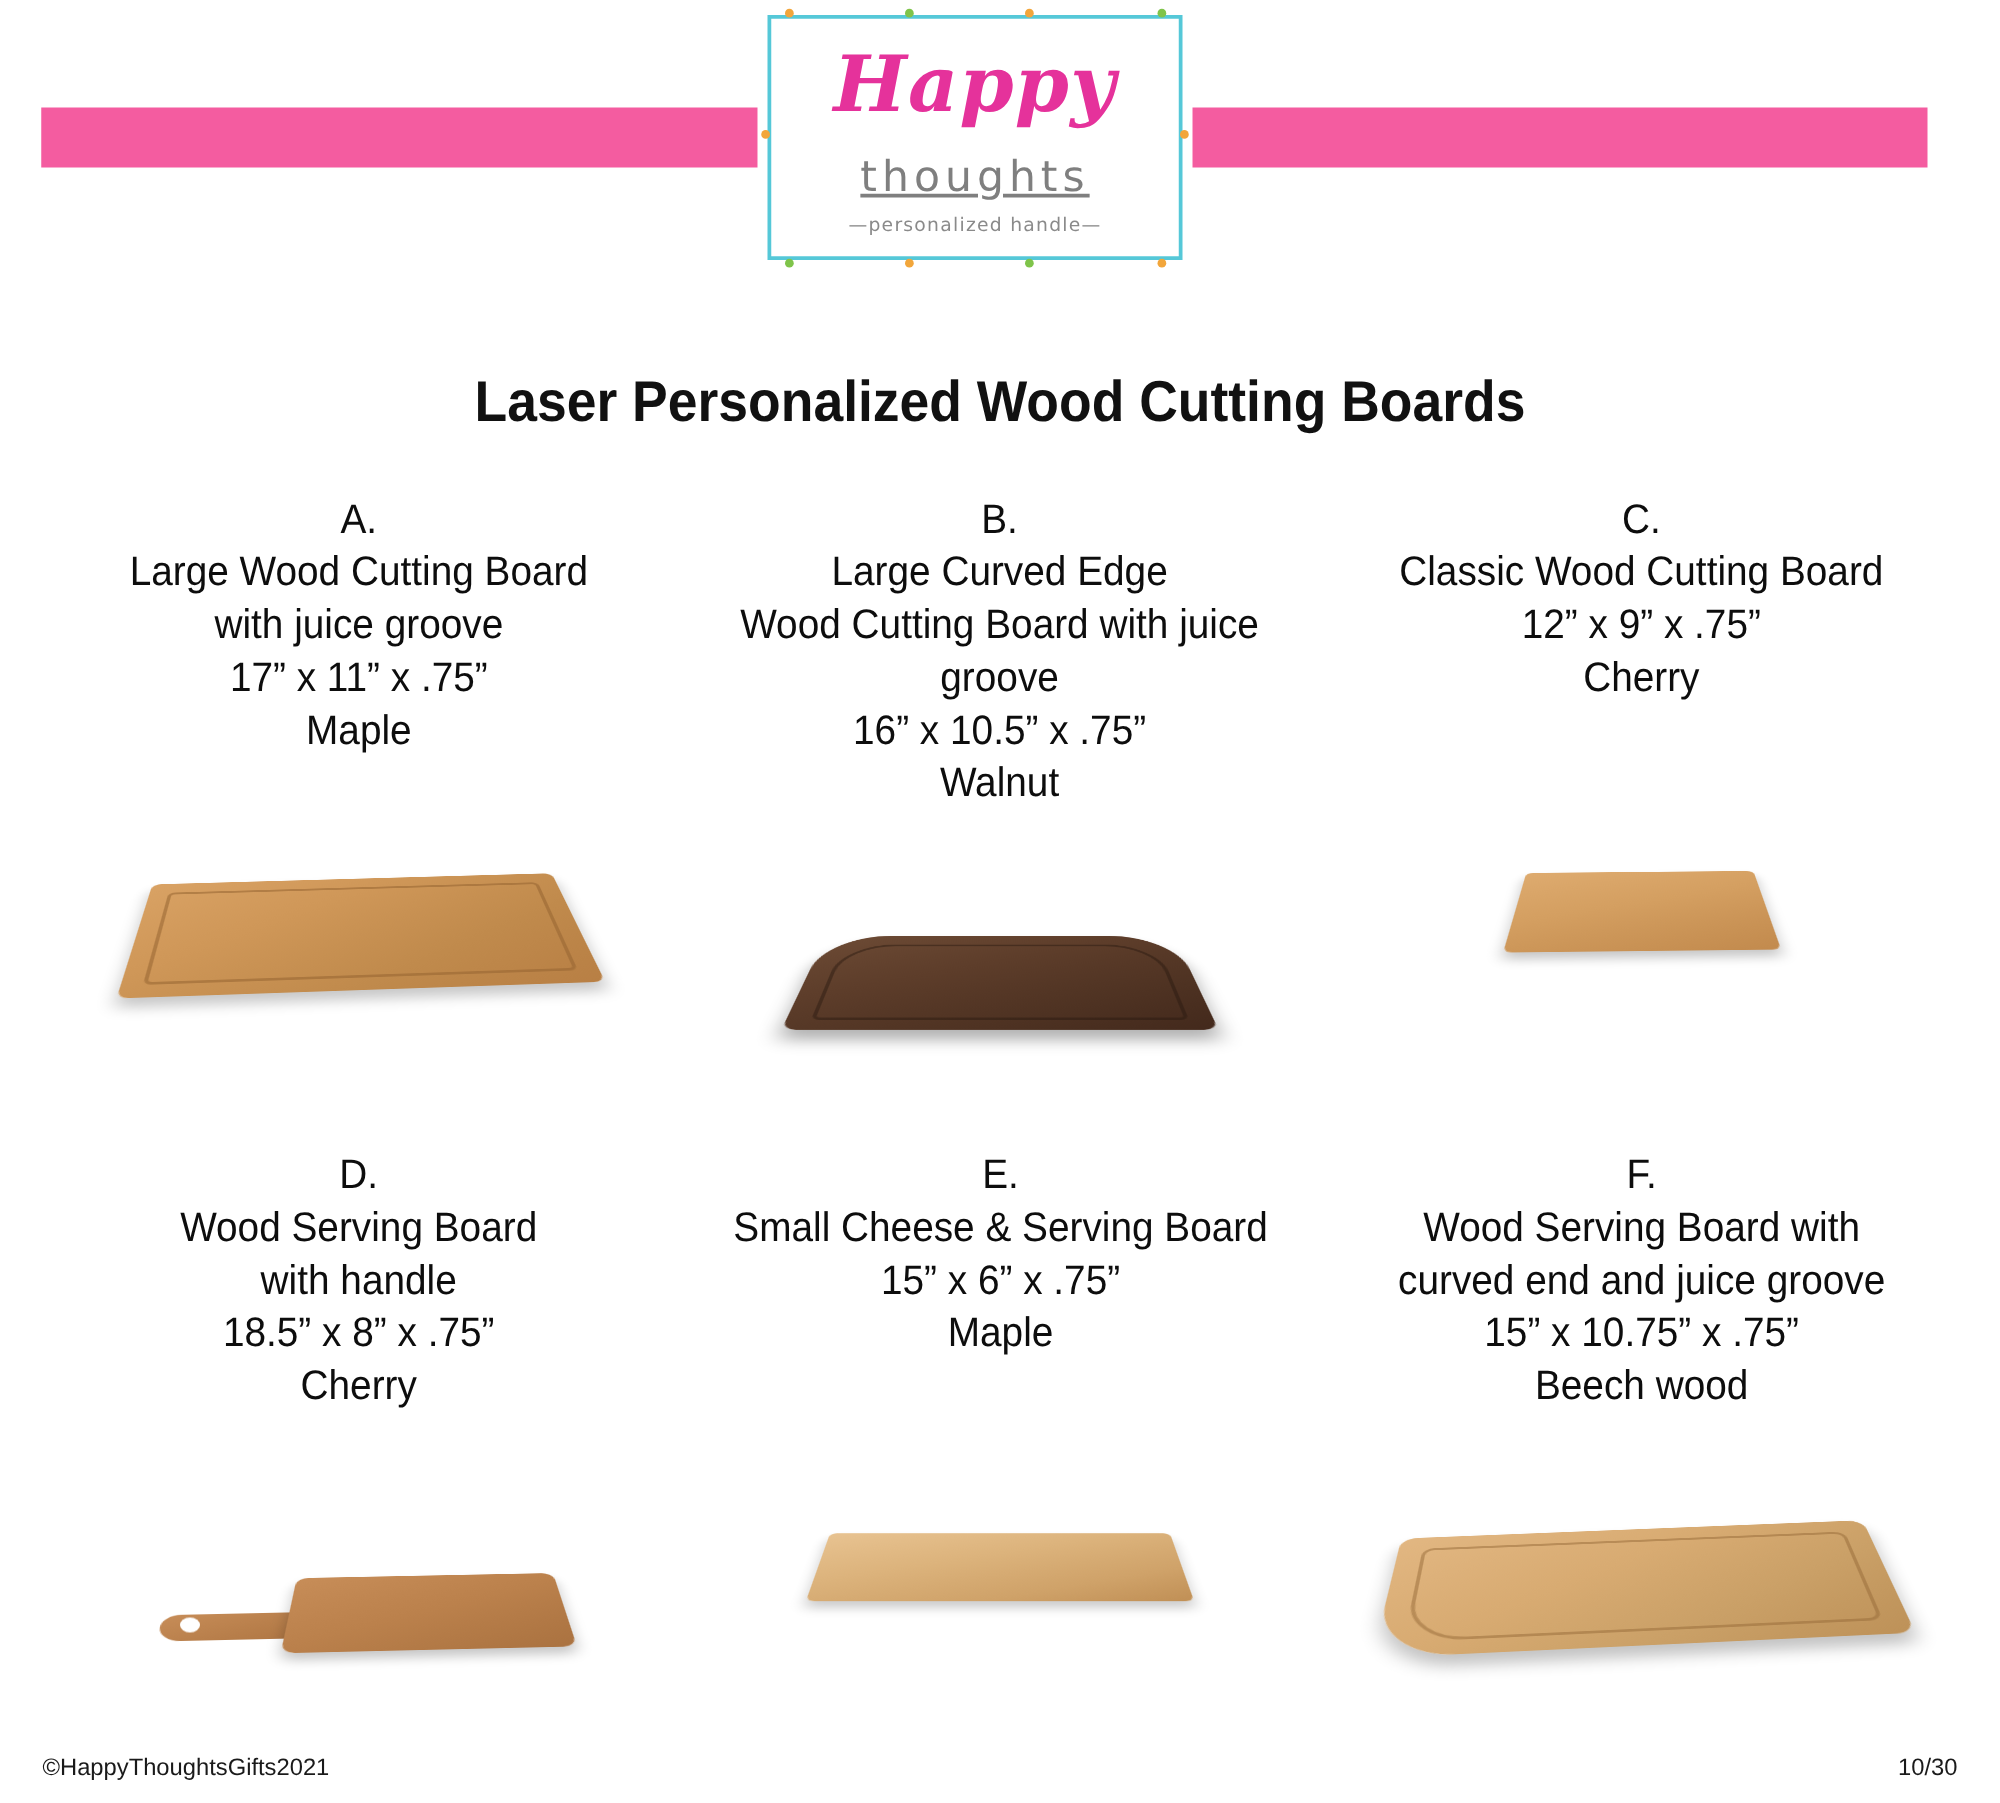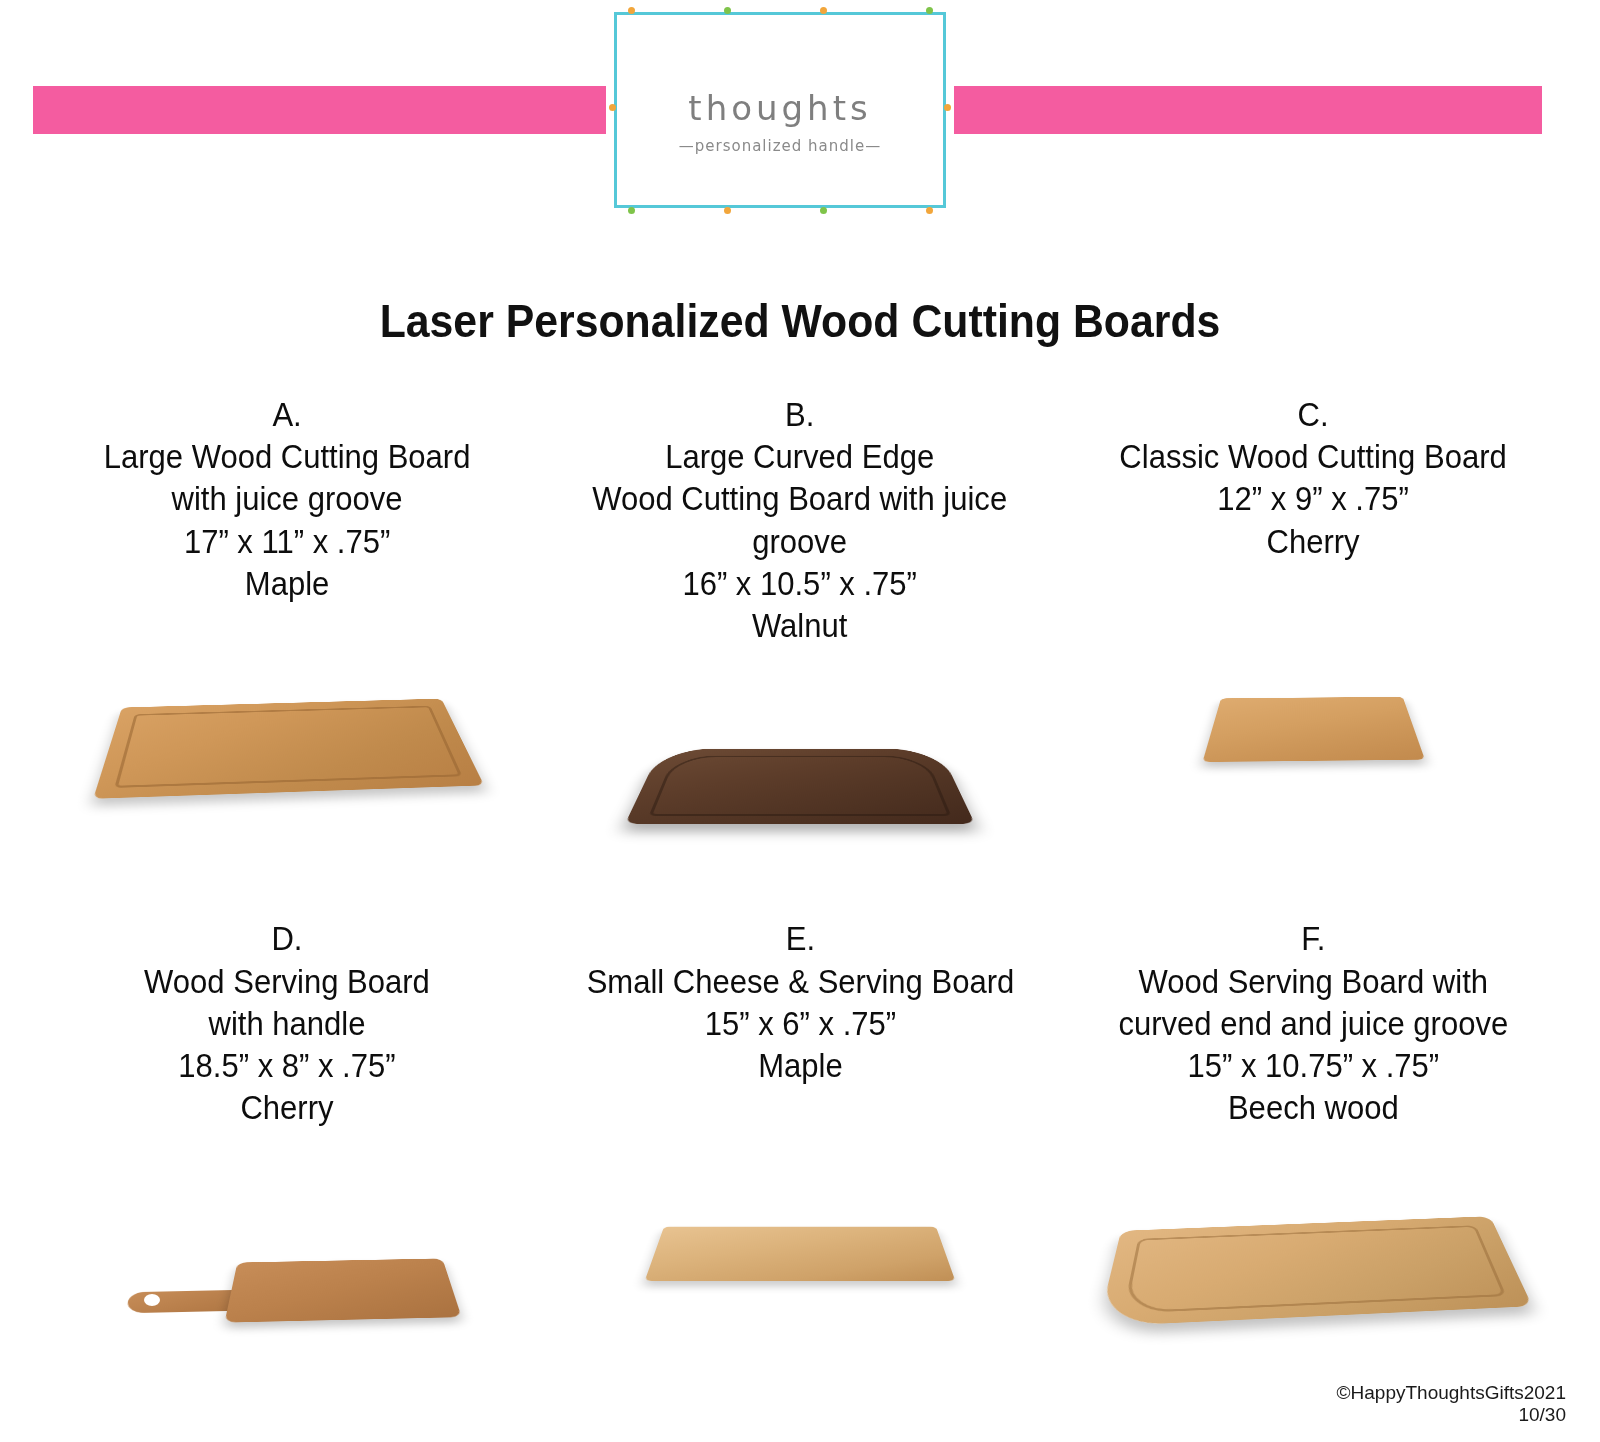--- a/index.html
+++ b/index.html
@@ -74,20 +74,21 @@
     letter-spacing: 1px;
     margin-top: 6px;
   }
   .logo-thoughts {
     font-family: "DejaVu Sans", sans-serif;
     font-size: 34px;
     color: #7f7f7f;
     letter-spacing: 4px;
     line-height: 1;
     margin-top: 26px;
+    text-decoration: underline;
   }
   .logo-tag {
     font-family: "DejaVu Sans", sans-serif;
     font-size: 15px;
     color: #8a8a8a;
     letter-spacing: 1px;
     margin-top: 12px;
   }
 
   
@@ -272,21 +273,20 @@
     bottom: 16px;
     width: 1600px;
     padding: 0 34px;
     box-sizing: border-box;
     display: flex;
     justify-content: space-between;
     align-items: flex-end;
     font-family: "Liberation Sans Narrow", "Liberation Sans", sans-serif;
     font-size: 19px;
     color: #1a1a1a;
-    flex-direction: column;
   }
 </style>
 </head>
 <body>
 
 <div class="header">
   <div class="pink-bar"></div>
 
   <div class="logo-box">
     <div class="logo-frame"></div>
@@ -295,20 +295,21 @@
     <span class="logo-dot" style="left:214px; top:3px;   background:#f2a63b;"></span>
     <span class="logo-dot" style="left:320px; top:3px;   background:#7fc44a;"></span>
     <span class="logo-dot" style="left:3px;   top:100px; background:#f2a63b;"></span>
     <span class="logo-dot" style="left:338px; top:100px; background:#f2a63b;"></span>
     <span class="logo-dot" style="left:22px;  top:203px; background:#7fc44a;"></span>
     <span class="logo-dot" style="left:118px; top:203px; background:#f2a63b;"></span>
     <span class="logo-dot" style="left:214px; top:203px; background:#7fc44a;"></span>
     <span class="logo-dot" style="left:320px; top:203px; background:#f2a63b;"></span>
 
     <div class="logo-inner">
+      <div class="logo-happy">Happy</div>
       <div class="logo-thoughts">thoughts</div>
       <div class="logo-tag">—personalized handle—</div>
     </div>
   </div>
 </div>
 
 <div class="page-title">Laser Personalized Wood Cutting Boards</div>
 
 <div class="grid">
 

